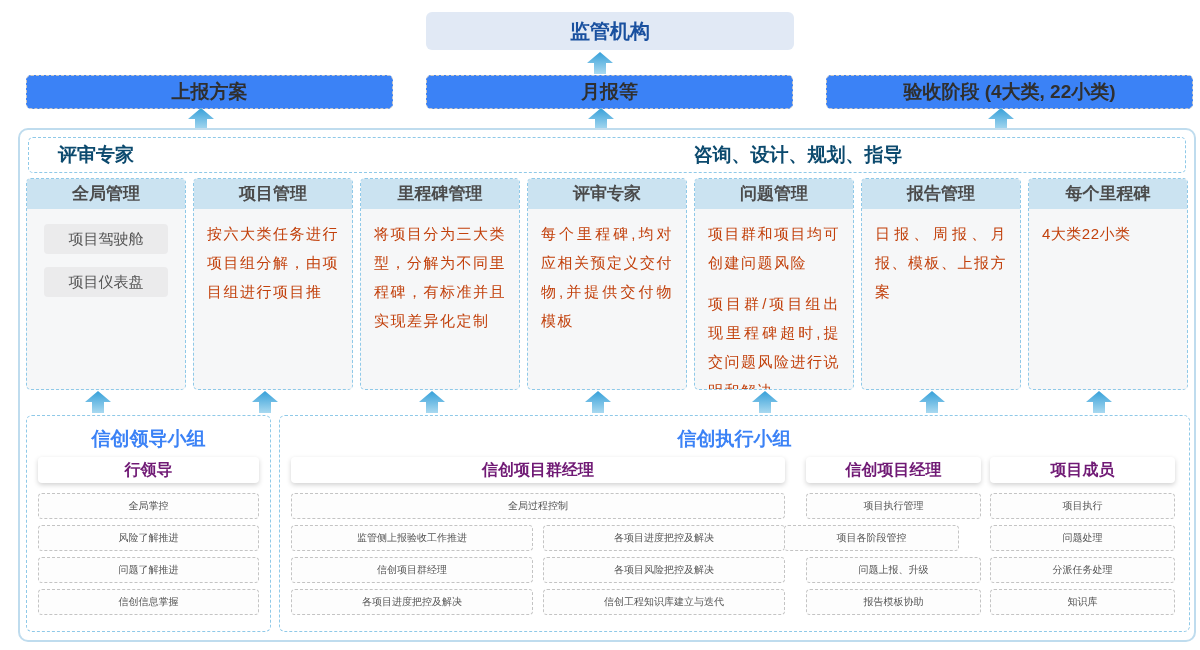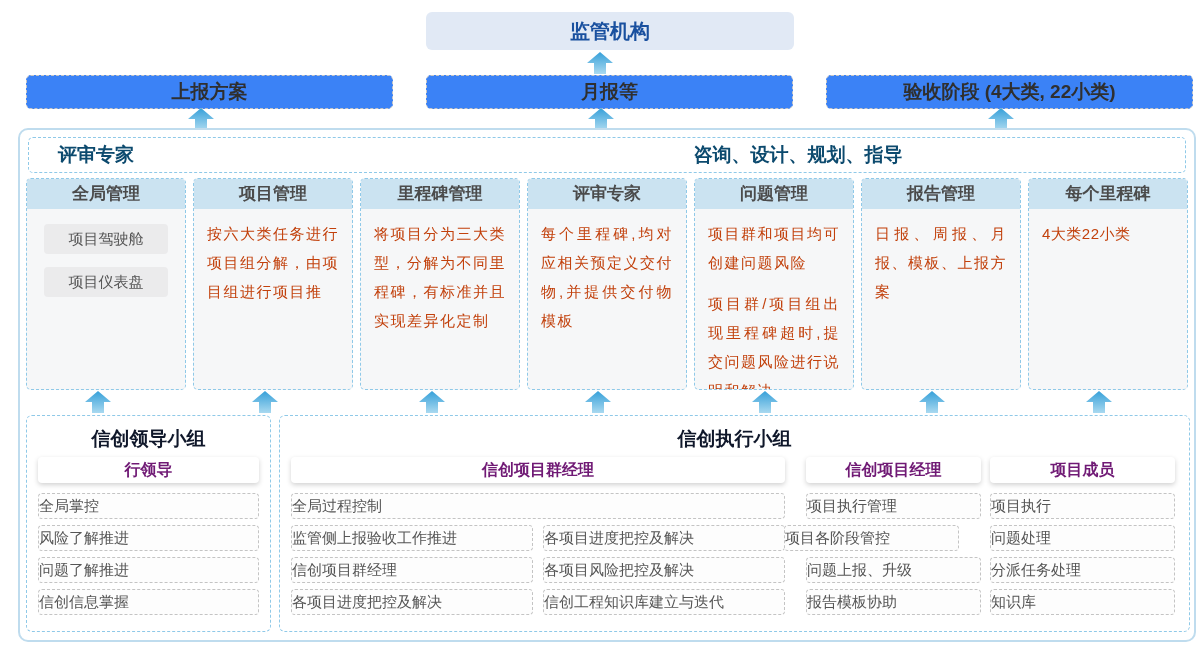--- a/index.html
+++ b/index.html
@@ -30,25 +30,25 @@
   .col-body{padding:10px 13px 0 13px;font-size:15px;color:#c2410c;line-height:29px;text-align:justify;letter-spacing:1.5px;}
   .col-body p{margin:0 0 12px 0;}
   .mini-pill{margin:15px auto 0 auto;width:124px;height:30px;background:#ebebec;border-radius:4px;
              text-align:center;line-height:30px;font-size:15px;color:#555;letter-spacing:0;}
 
   
   .arr{position:absolute;width:26px;height:22px;}
 
   
   .group-box{top:415px;height:217px;border:1px dashed #8fc9e8;border-radius:6px;background:#fff;}
-  .group-title{top:424px;height:30px;line-height:30px;text-align:center;font-size:19px;font-weight:bold;color:#0f172a;}
+  .group-title{top:424px;height:30px;line-height:30px;text-align:center;font-size:19px;font-weight:bold;color:#3b82f6;}
   .white-pill{top:457px;height:26px;background:#fff;border-radius:4px;box-shadow:0 2px 5px rgba(0,0,0,0.18);
               text-align:center;line-height:26px;font-size:16px;font-weight:bold;color:#701a75;}
   .dash-pill{height:26px;border:1px dashed #c4c4c4;border-radius:4px;background:#fdfdfd;
-             text-align:left;line-height:24px;font-size:15px;color:#555;white-space:nowrap;overflow:hidden;}
+             text-align:center;line-height:24px;font-size:10px;color:#555;white-space:nowrap;overflow:hidden;}
 </style>
 </head>
 <body>
 
 <svg width="0" height="0" style="position:absolute">
   <defs>
     <linearGradient id="gblue" x1="0" y1="0" x2="0" y2="1">
       <stop offset="0" stop-color="#36a0d9"></stop>
       <stop offset="1" stop-color="#a9d9f0"></stop>
     </linearGradient>

